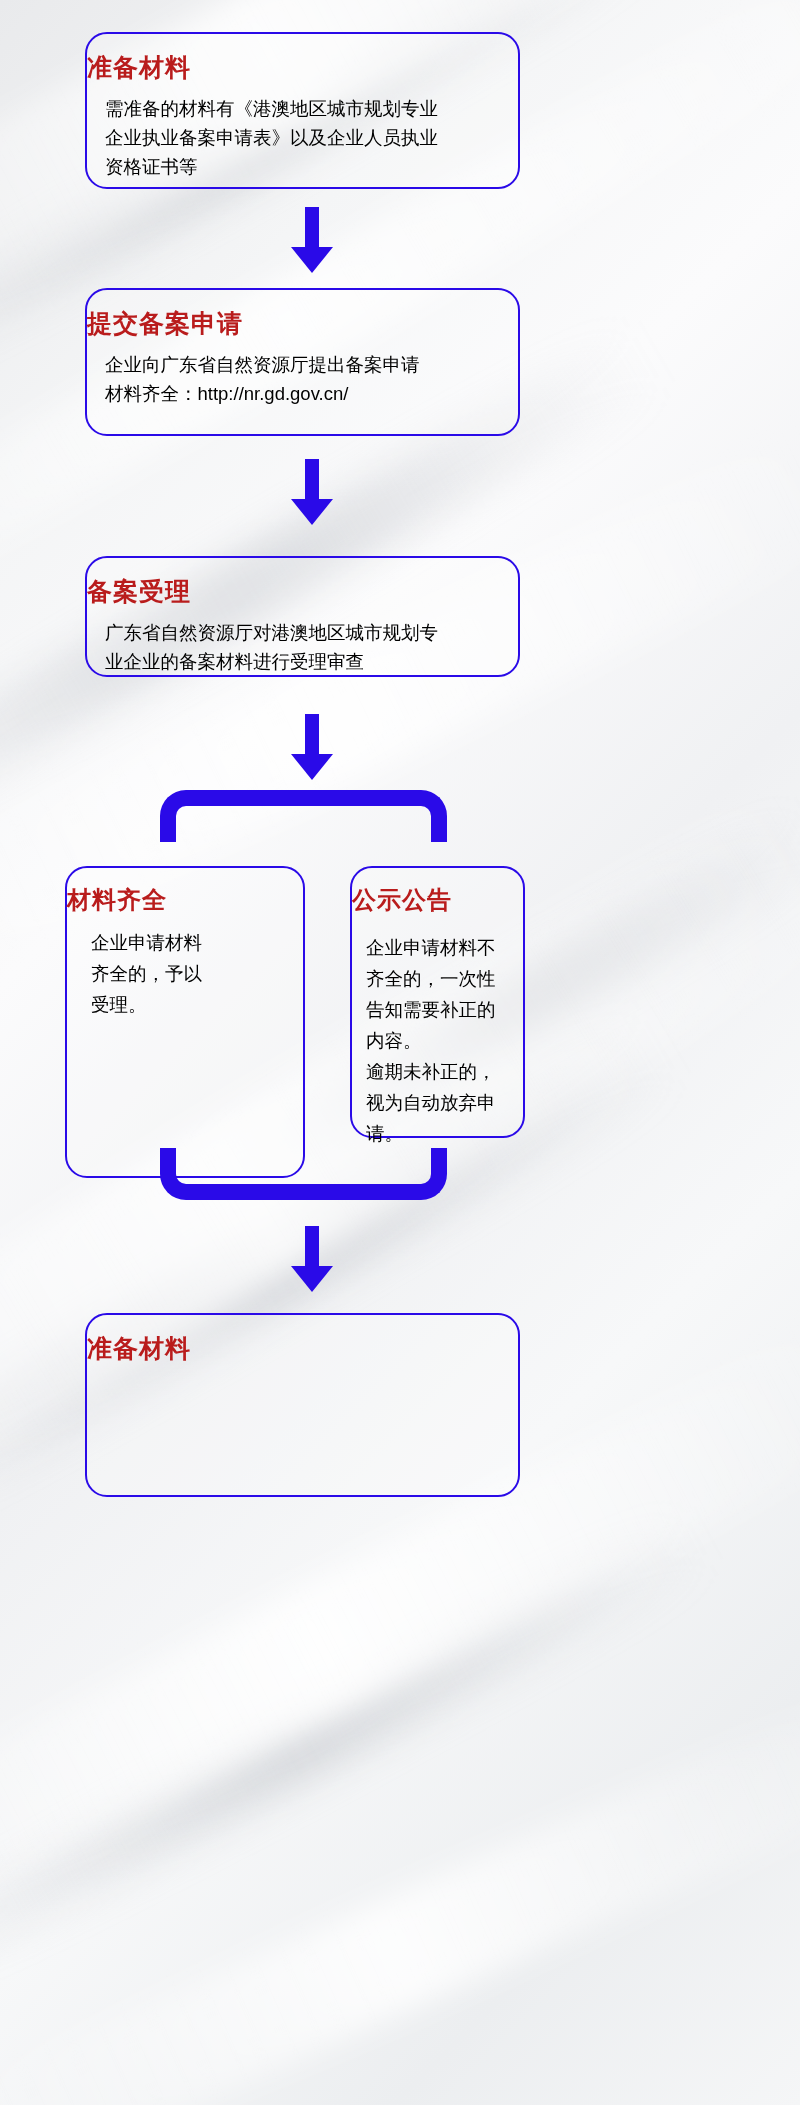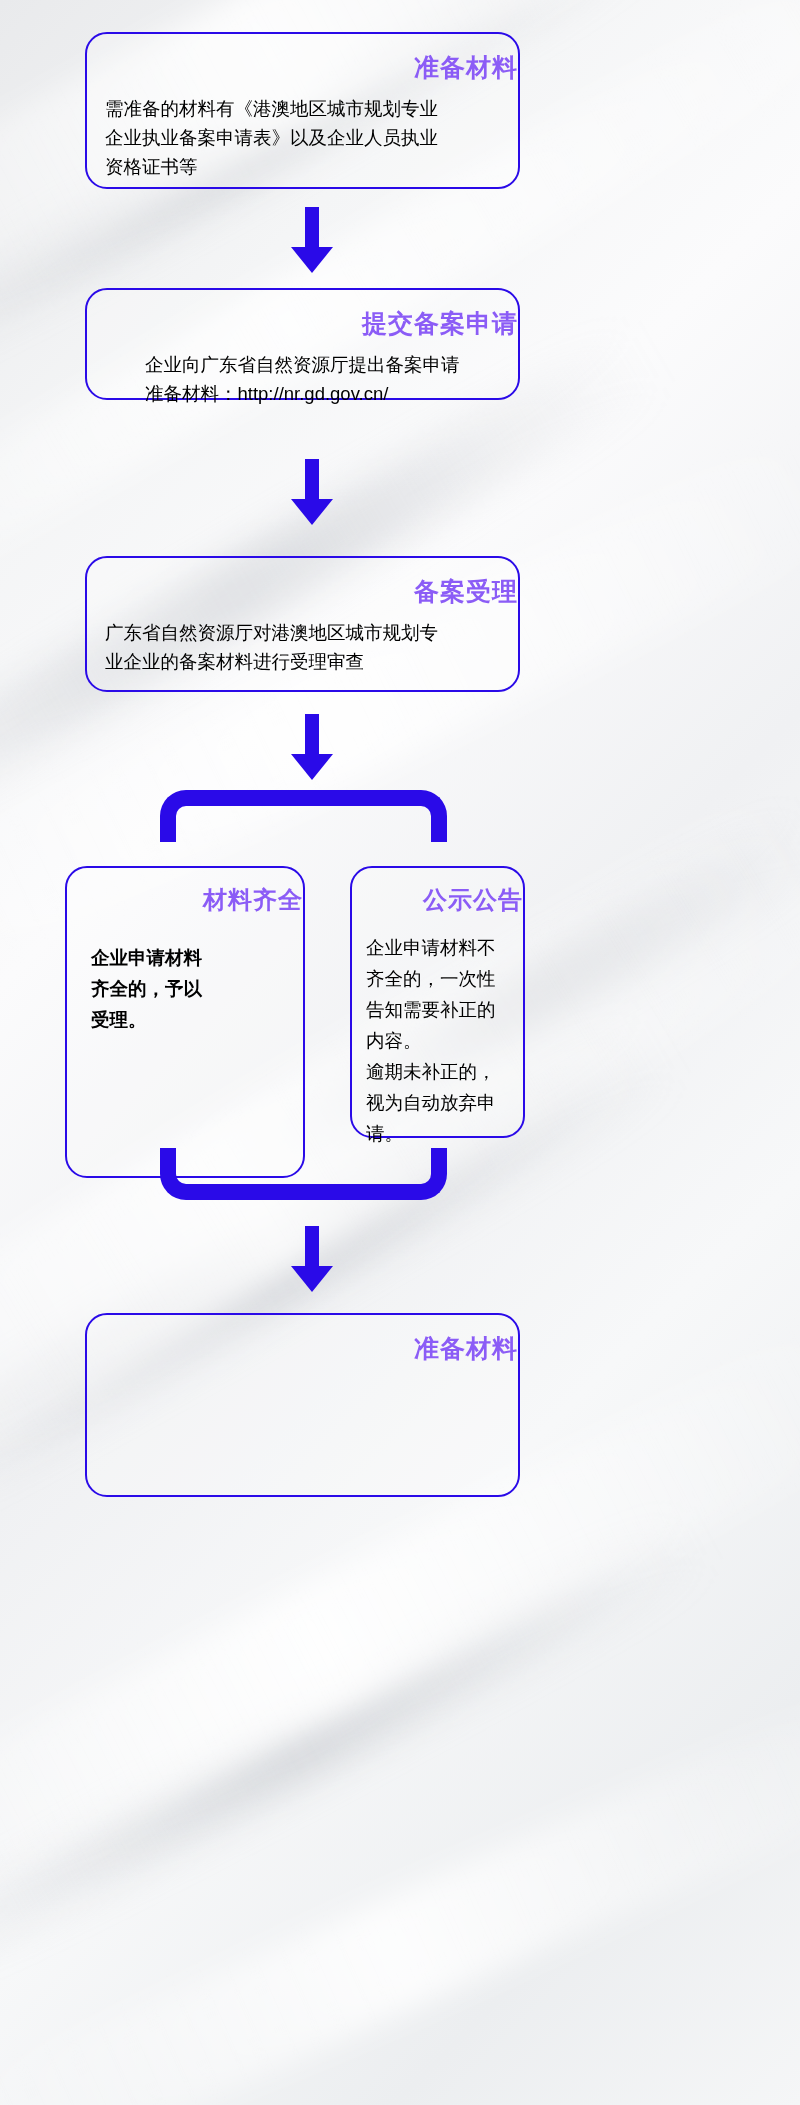--- a/index.html
+++ b/index.html
@@ -34,47 +34,47 @@
 
   
   .box{
     position:absolute;
     border:2px solid #2a0ae8;
     border-radius:22px;
     background:rgba(255,255,255,0.22);
     box-sizing:border-box;
   }
   .box-title{
-    text-align:right;
-    color:#8b5cf6;
+    text-align:left;
+    color:#b91c1c;
     font-weight:bold;
     letter-spacing:1px;
   }
   .box-body{
     color:#000000;
     white-space:pre-line;
   }
 
   
   .main-box{left:85px;width:435px;}
   .main-box .box-title{font-size:25px;margin-top:17px;}
   .main-box .box-body{font-size:18.5px;line-height:29px;margin:10px 0 0 18px;}
 
   #box-prepare{top:32px;height:157px;}
-  #box-submit{top:288px;height:112px;padding-left:40px;}
-  #box-accept{top:556px;height:136px;}
+  #box-submit{top:288px;height:148px;}
+  #box-accept{top:556px;height:121px;}
   #box-notice{top:1313px;height:184px;}
 
   
   .branch-box .box-title{font-size:24px;margin-top:16px;}
   .branch-box .box-body{font-size:18.5px;line-height:31px;margin:14px 0 0 16px;}
   #box-complete{left:65px;top:866px;width:240px;height:312px;}
   #box-incomplete{left:350px;top:866px;width:175px;height:272px;}
   #box-complete .box-title{font-size:24px;}
-  #box-complete .box-body{margin-top:26px;margin-left:24px;font-weight:bold;}
+  #box-complete .box-body{margin-top:11px;margin-left:24px;}
   #box-incomplete .box-body{margin-top:16px;margin-left:14px;}
 
   
   .arrow{position:absolute;}
   .arrow .stem{position:absolute;background:#2a0ae8;left:50%;transform:translateX(-50%);top:0;}
   .arrow .head{position:absolute;left:50%;transform:translateX(-50%);width:0;height:0;
       border-left:21px solid transparent;border-right:21px solid transparent;border-top:26px solid #2a0ae8;}
 
   #arrow-1{left:290px;top:207px;width:44px;height:66px;}
   #arrow-1 .stem{width:14px;height:42px;}
@@ -138,21 +138,21 @@
   </div>
 
   <div class="arrow" id="arrow-1">
     <div class="stem"></div>
     <div class="head"></div>
   </div>
 
   <div class="box main-box" id="box-submit">
     <div class="box-title">提交备案申请</div>
     <div class="box-body">企业向广东省自然资源厅提出备案申请
-准备材料：http://nr.gd.gov.cn/</div>
+材料齐全：http://nr.gd.gov.cn/</div>
   </div>
 
   <div class="arrow" id="arrow-2">
     <div class="stem"></div>
     <div class="head"></div>
   </div>
 
   <div class="box main-box" id="box-accept">
     <div class="box-title">备案受理</div>
     <div class="box-body">广东省自然资源厅对港澳地区城市规划专

